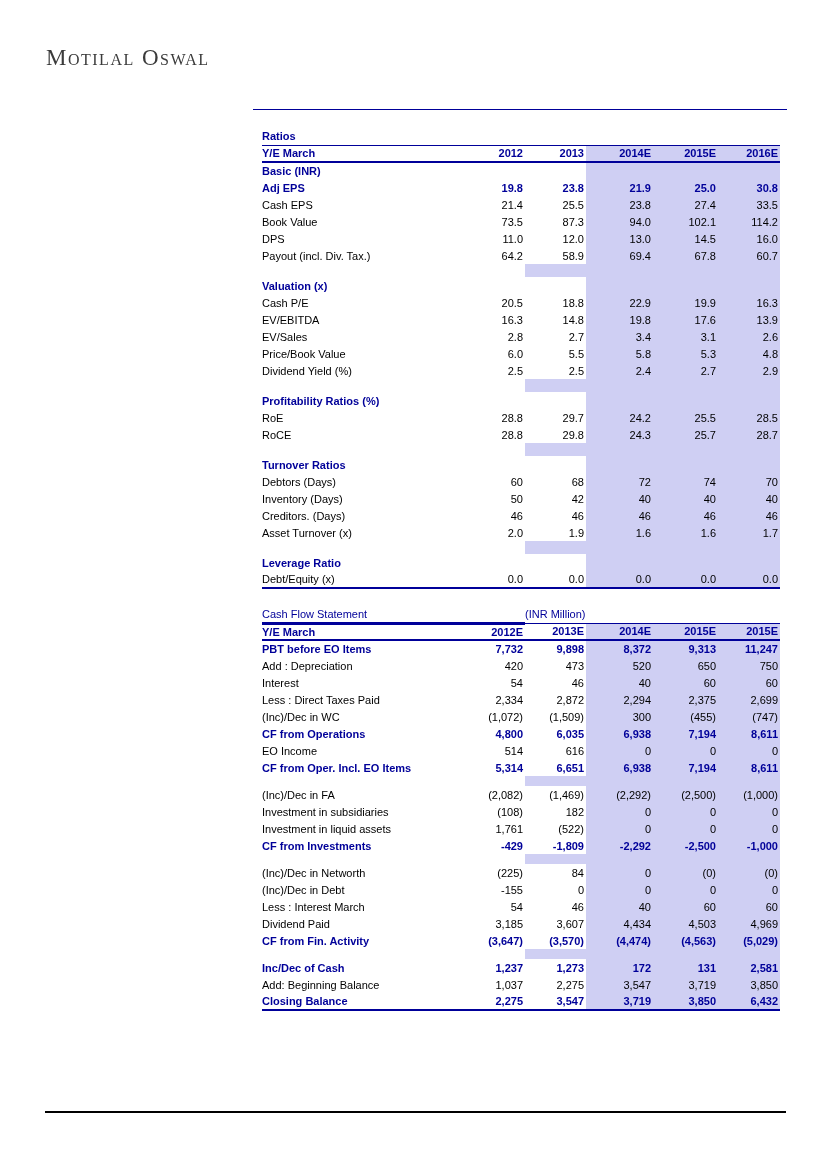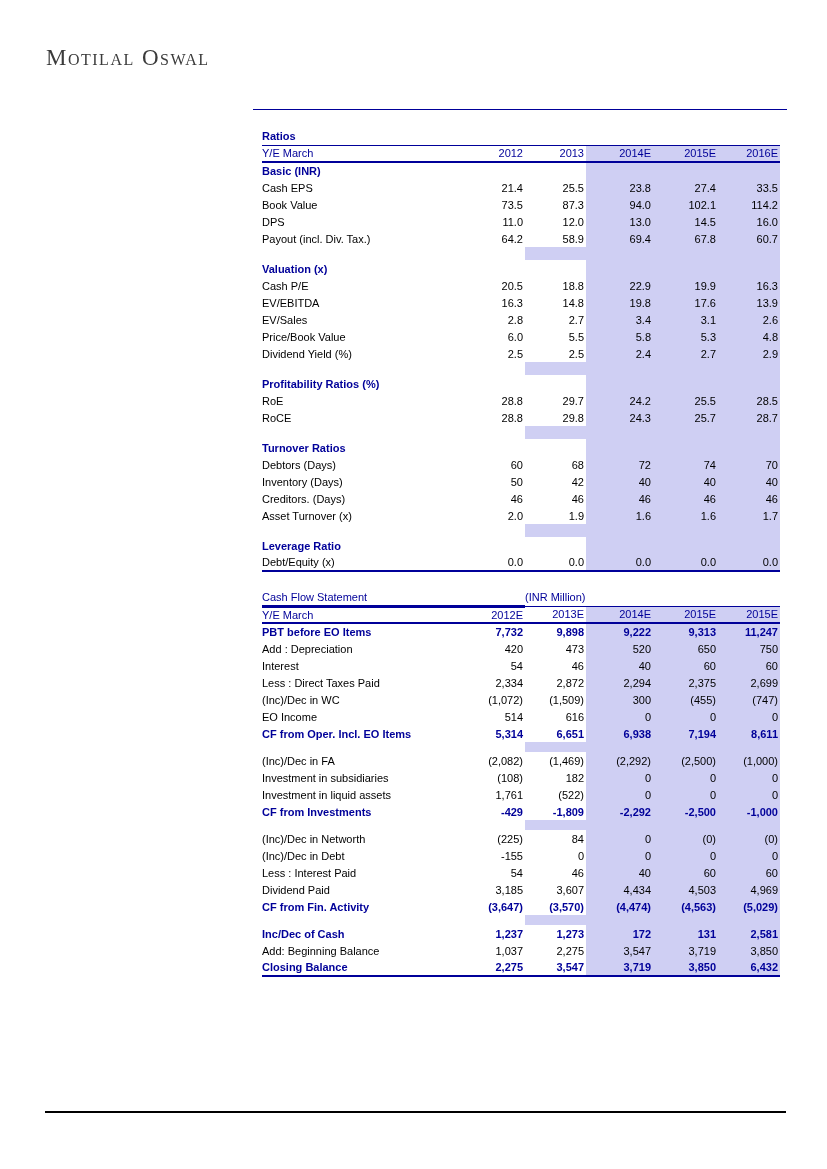--- a/index.html
+++ b/index.html
@@ -53,21 +53,21 @@
   
   tr.title-row td{
     font-weight:bold;color:var(--navy);
     border-bottom:1px solid var(--navy);
   }
   tr.cf-title-row td{font-weight:normal;color:var(--navy);}
   tr.cf-title-row td.t-left{border-bottom:3px solid var(--navy);}
   tr.cf-title-row td.t-right{text-align:left;border-bottom:1.5px solid var(--navy);}
   
   tr.header-row td{
-    font-weight:normal;color:var(--navy);
+    font-weight:bold;color:var(--navy);
     border-bottom:2.5px solid var(--navy);
   }
   
   td.sec{font-weight:bold;color:var(--navy);}
   tr.bold td{font-weight:bold;color:var(--navy);}
   
   tr.gap td{height:13px;}
   tr.gap-sm td{height:10px;}
   
   tr.last td{border-bottom:2px solid var(--navy);}
@@ -111,20 +111,28 @@
           </tr>
       </thead>
       <tbody id="ratios-body">
           <tr>
             <td class="lbl sec">Basic (INR)</td>
             <td class="num"></td>
             <td class="num"></td>
             <td class="num hl"></td>
             <td class="num hl"></td>
             <td class="num hl"></td>
+          </tr>
+          <tr class="bold">
+            <td class="lbl">Adj EPS</td>
+            <td class="num">19.8</td>
+            <td class="num">23.8</td>
+            <td class="num hl">21.9</td>
+            <td class="num hl">25.0</td>
+            <td class="num hl">30.8</td>
           </tr>
           <tr>
             <td class="lbl">Cash EPS</td>
             <td class="num">21.4</td>
             <td class="num">25.5</td>
             <td class="num hl">23.8</td>
             <td class="num hl">27.4</td>
             <td class="num hl">33.5</td>
           </tr>
           <tr>
@@ -335,21 +343,21 @@
             <td class="num hl">2014E</td>
             <td class="num hl">2015E</td>
             <td class="num hl">2015E</td>
           </tr>
       </thead>
       <tbody id="cashflow-body">
           <tr class="bold">
             <td class="lbl">PBT before EO Items</td>
             <td class="num">7,732</td>
             <td class="num">9,898</td>
-            <td class="num hl">9,222</td>
+            <td class="num hl">8,372</td>
             <td class="num hl">9,313</td>
             <td class="num hl">11,247</td>
           </tr>
           <tr>
             <td class="lbl">Add : Depreciation</td>
             <td class="num">420</td>
             <td class="num">473</td>
             <td class="num hl">520</td>
             <td class="num hl">650</td>
             <td class="num hl">750</td>
@@ -371,20 +379,28 @@
             <td class="num hl">2,699</td>
           </tr>
           <tr>
             <td class="lbl">(Inc)/Dec in WC</td>
             <td class="num">(1,072)</td>
             <td class="num">(1,509)</td>
             <td class="num hl">300</td>
             <td class="num hl">(455)</td>
             <td class="num hl">(747)</td>
           </tr>
+          <tr class="bold">
+            <td class="lbl">CF from Operations</td>
+            <td class="num">4,800</td>
+            <td class="num">6,035</td>
+            <td class="num hl">6,938</td>
+            <td class="num hl">7,194</td>
+            <td class="num hl">8,611</td>
+          </tr>
           <tr>
             <td class="lbl">EO Income</td>
             <td class="num">514</td>
             <td class="num">616</td>
             <td class="num hl">0</td>
             <td class="num hl">0</td>
             <td class="num hl">0</td>
           </tr>
           <tr class="bold">
             <td class="lbl">CF from Oper. Incl. EO Items</td>
@@ -452,21 +468,21 @@
           </tr>
           <tr>
             <td class="lbl">(Inc)/Dec in Debt</td>
             <td class="num">-155</td>
             <td class="num">0</td>
             <td class="num hl">0</td>
             <td class="num hl">0</td>
             <td class="num hl">0</td>
           </tr>
           <tr>
-            <td class="lbl">Less : Interest Paid</td>
+            <td class="lbl">Less : Interest March</td>
             <td class="num">54</td>
             <td class="num">46</td>
             <td class="num hl">40</td>
             <td class="num hl">60</td>
             <td class="num hl">60</td>
           </tr>
           <tr>
             <td class="lbl indent">Dividend Paid</td>
             <td class="num">3,185</td>
             <td class="num">3,607</td>

